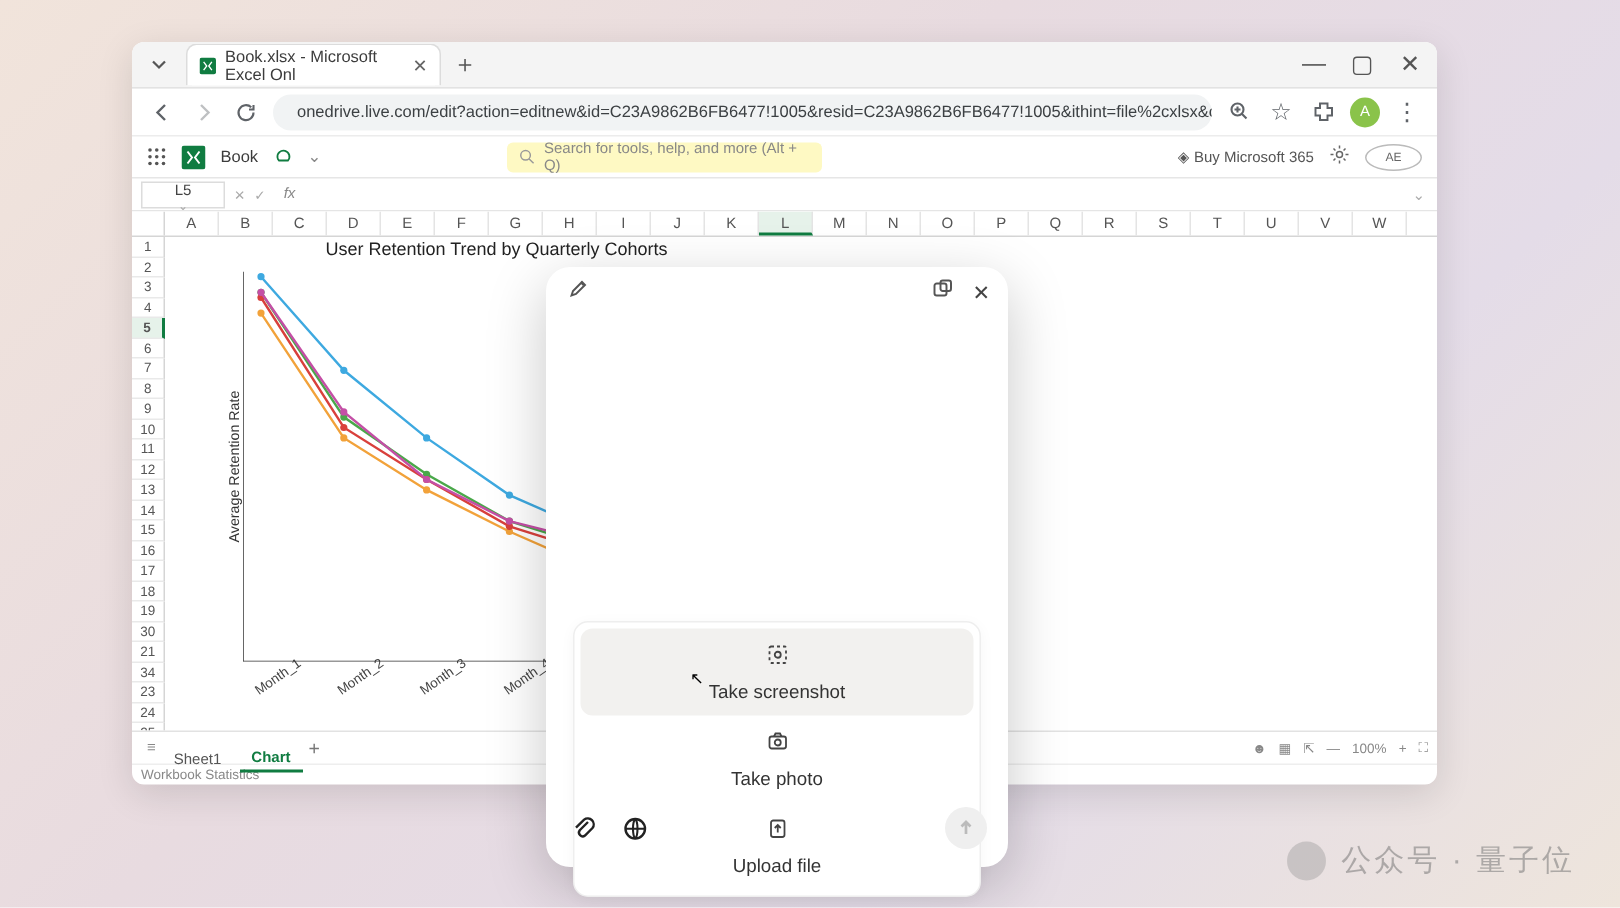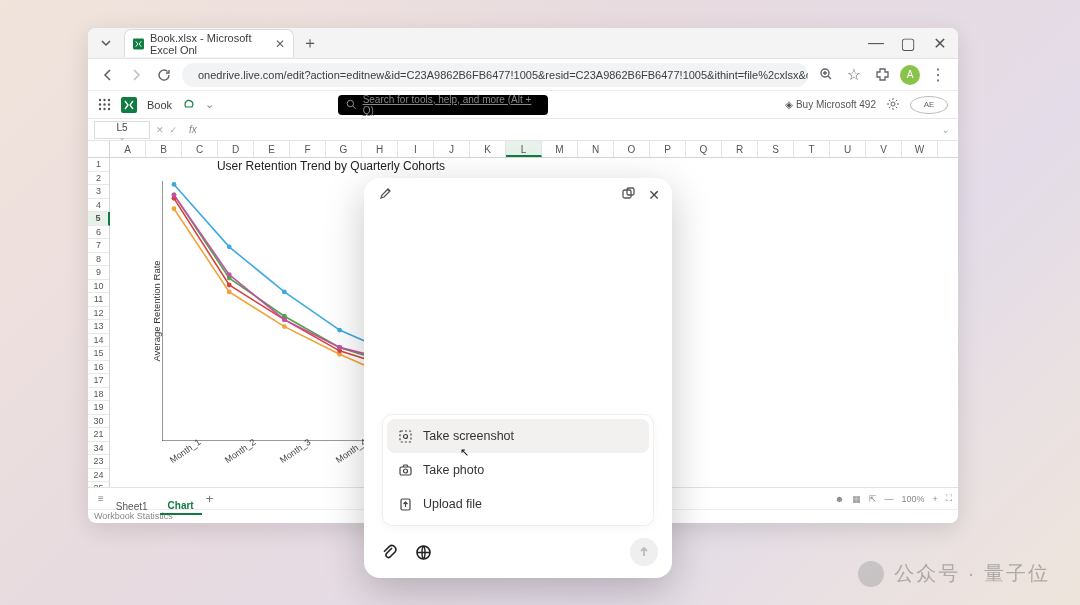--- a/index.html
+++ b/index.html
@@ -17,21 +17,21 @@
   
   .addr { height:32px; display:flex; align-items:center; gap:8px; padding:0 10px; background:#fff; border-bottom:1px solid #ececec; }
   .navbtn { width:20px; height:20px; display:flex; align-items:center; justify-content:center; color:#5f6368; }
   .url { flex:1; height:24px; background:#f1f3f4; border-radius:12px; display:flex; align-items:center; padding:0 10px; font-size:11px; color:#3c4043; gap:6px; overflow:hidden; white-space:nowrap; }
   .url .lock { width:14px; color:#5f6368; }
   .avatar { width:20px; height:20px; border-radius:50%; background:#8ac34a; color:#fff; font-size:10px; display:flex; align-items:center; justify-content:center; }
   
   .xlhdr { height:28px; display:flex; align-items:center; padding:0 10px; gap:10px; font-size:11px; color:#3c3c3c; border-bottom:1px solid #e6e6e6; }
   .xlhdr .xlicon { width:16px; height:16px; }
   .xlhdr .saved { color:#107c41; }
-  .search { flex:1; max-width:210px; margin:0 auto; height:20px; border-radius:4px; background:#000000; display:flex; align-items:center; padding:0 8px; color:#888; font-size:10px; gap:6px;text-decoration:underline; }
+  .search { flex:1; max-width:210px; margin:0 auto; height:20px; border-radius:4px; background:#fef9c3; display:flex; align-items:center; padding:0 8px; color:#888; font-size:10px; gap:6px; }
   .rightgrp { margin-left:auto; display:flex; align-items:center; gap:10px; color:#555; font-size:10px;}
   .rightgrp .circle { width:38px;height:18px;border:1px solid #bbb;border-radius:50%;display:flex;align-items:center;justify-content:center;font-size:8px;color:#666;}
   
   .fbar { height:22px; display:flex; align-items:center; border-bottom:1px solid #e5e5e5; font-size:10px; color:#444; }
   .namebox { width:56px; height:18px; border:1px solid #dcdcdc; margin-left:6px; display:flex; align-items:center; padding:0 5px; justify-content:space-between;flex-direction:column;}
   .fbar .fx { margin-left:12px; color:#888; font-style:italic; }
   .fbar .carets { margin-left:6px; color:#aaa; font-size:9px;}
   
   .gridwrap { flex:1; position:relative; overflow:hidden; background:#fff; }
   .cols { display:flex; height:17px; border-bottom:1px solid #d5d5d5; font-size:10px; color:#555; }
@@ -54,21 +54,21 @@
   .sheettabs .tlines{color:#888;}
   .sheettabs .stab { padding:2px 8px;margin-top:16px; }
   .sheettabs .stab.active { border-bottom:2px solid #107c41; font-weight:600; color:#107c41;}
   .sheettabs .rgt { position:absolute; right:6px; display:flex; align-items:center; gap:8px; color:#888; font-size:9px;}
   .wbstat { height:14px; font-size:9px; color:#888; padding:1px 6px; border-top:1px solid #eee;}
   
   .panel { position:absolute; left:364px; top:178px; width:308px; height:400px; background:#fff; border-radius:16px; box-shadow:0 12px 40px rgba(0,0,0,.22); display:flex; flex-direction:column; }
   .panel-hdr { height:28px; display:flex; align-items:center; justify-content:flex-end; gap:12px; padding:6px 12px 0 12px; color:#444; }
   .panel-hdr .lefticon{margin-right:auto; margin-left:2px;}
   .panel-menu { position:absolute; left:18px; top:236px; right:18px; background:#fff; border:1px solid #eee; border-radius:10px; box-shadow:0 2px 10px rgba(0,0,0,.04); padding:4px; }
-  .mitem { display:flex; align-items:center; gap:10px; padding:9px 10px; font-size:12.5px; color:#333; border-radius:8px; }
+  .mitem { display:flex; align-items:center; gap:10px; padding:9px 10px; font-size:12.5px; color:#333; border-radius:8px;flex-direction:column; }
   .mitem.hover { background:#f2f1ef; }
   .mitem .mi-icon { width:16px; height:16px; color:#444; display:flex; align-items:center; justify-content:center; }
   .panel-foot { position:absolute; bottom:12px; left:14px; right:14px; display:flex; align-items:center; gap:12px; }
   .pficon { width:22px; height:22px; display:flex; align-items:center; justify-content:center; color:#222; }
   .sendcircle { margin-left:auto; width:28px; height:28px; border-radius:50%; background:#efefef; display:flex; align-items:center; justify-content:center; color:#bbb;}
   .watermark { position:absolute; right:30px; bottom:18px; display:flex; align-items:center; gap:10px; color:rgba(120,120,120,.55); font-size:20px; letter-spacing:2px; font-weight:500;}
   .watermark .wxicon{ width:26px;height:26px; border-radius:50%; background:rgba(140,140,140,.35); position:relative;}
   .cursor { position:absolute; left:460px; top:446px; font-size:11px; color:#000; pointer-events:none;}
 </style>
 </head>
@@ -163,21 +163,21 @@
         </svg></span>
     <span style="color:#888">⌄</span>
     <div class="search">
       <svg width="11" height="11" viewBox="0 0 11 11">
           <circle cx="4.5" cy="4.5" r="3.3" stroke="#999" fill="none"></circle>
           <path d="M7 7l3 3" stroke="#999"></path>
         </svg>
       <span>Search for tools, help, and more (Alt + Q)</span>
     </div>
     <div class="rightgrp">
-      <span><span style="margin-right:3px">◈</span><span>Buy Microsoft 492</span></span>
+      <span><span style="margin-right:3px">◈</span><span>Buy Microsoft 365</span></span>
       <span><svg width="14" height="14" viewBox="0 0 14 14">
             <circle cx="7" cy="7" r="2" fill="none" stroke="#666"></circle>
             <path d="M7 1v2M7 11v2M1 7h2M11 7h2M3 3l1.3 1.3M9.7 9.7L11 11M11 3l-1.3 1.3M4.3 9.7L3 11" stroke="#666"></path>
           </svg></span>
       <span class="circle">AE</span>
     </div>
   </div>
 
   <div class="fbar">
     <div class="namebox">

